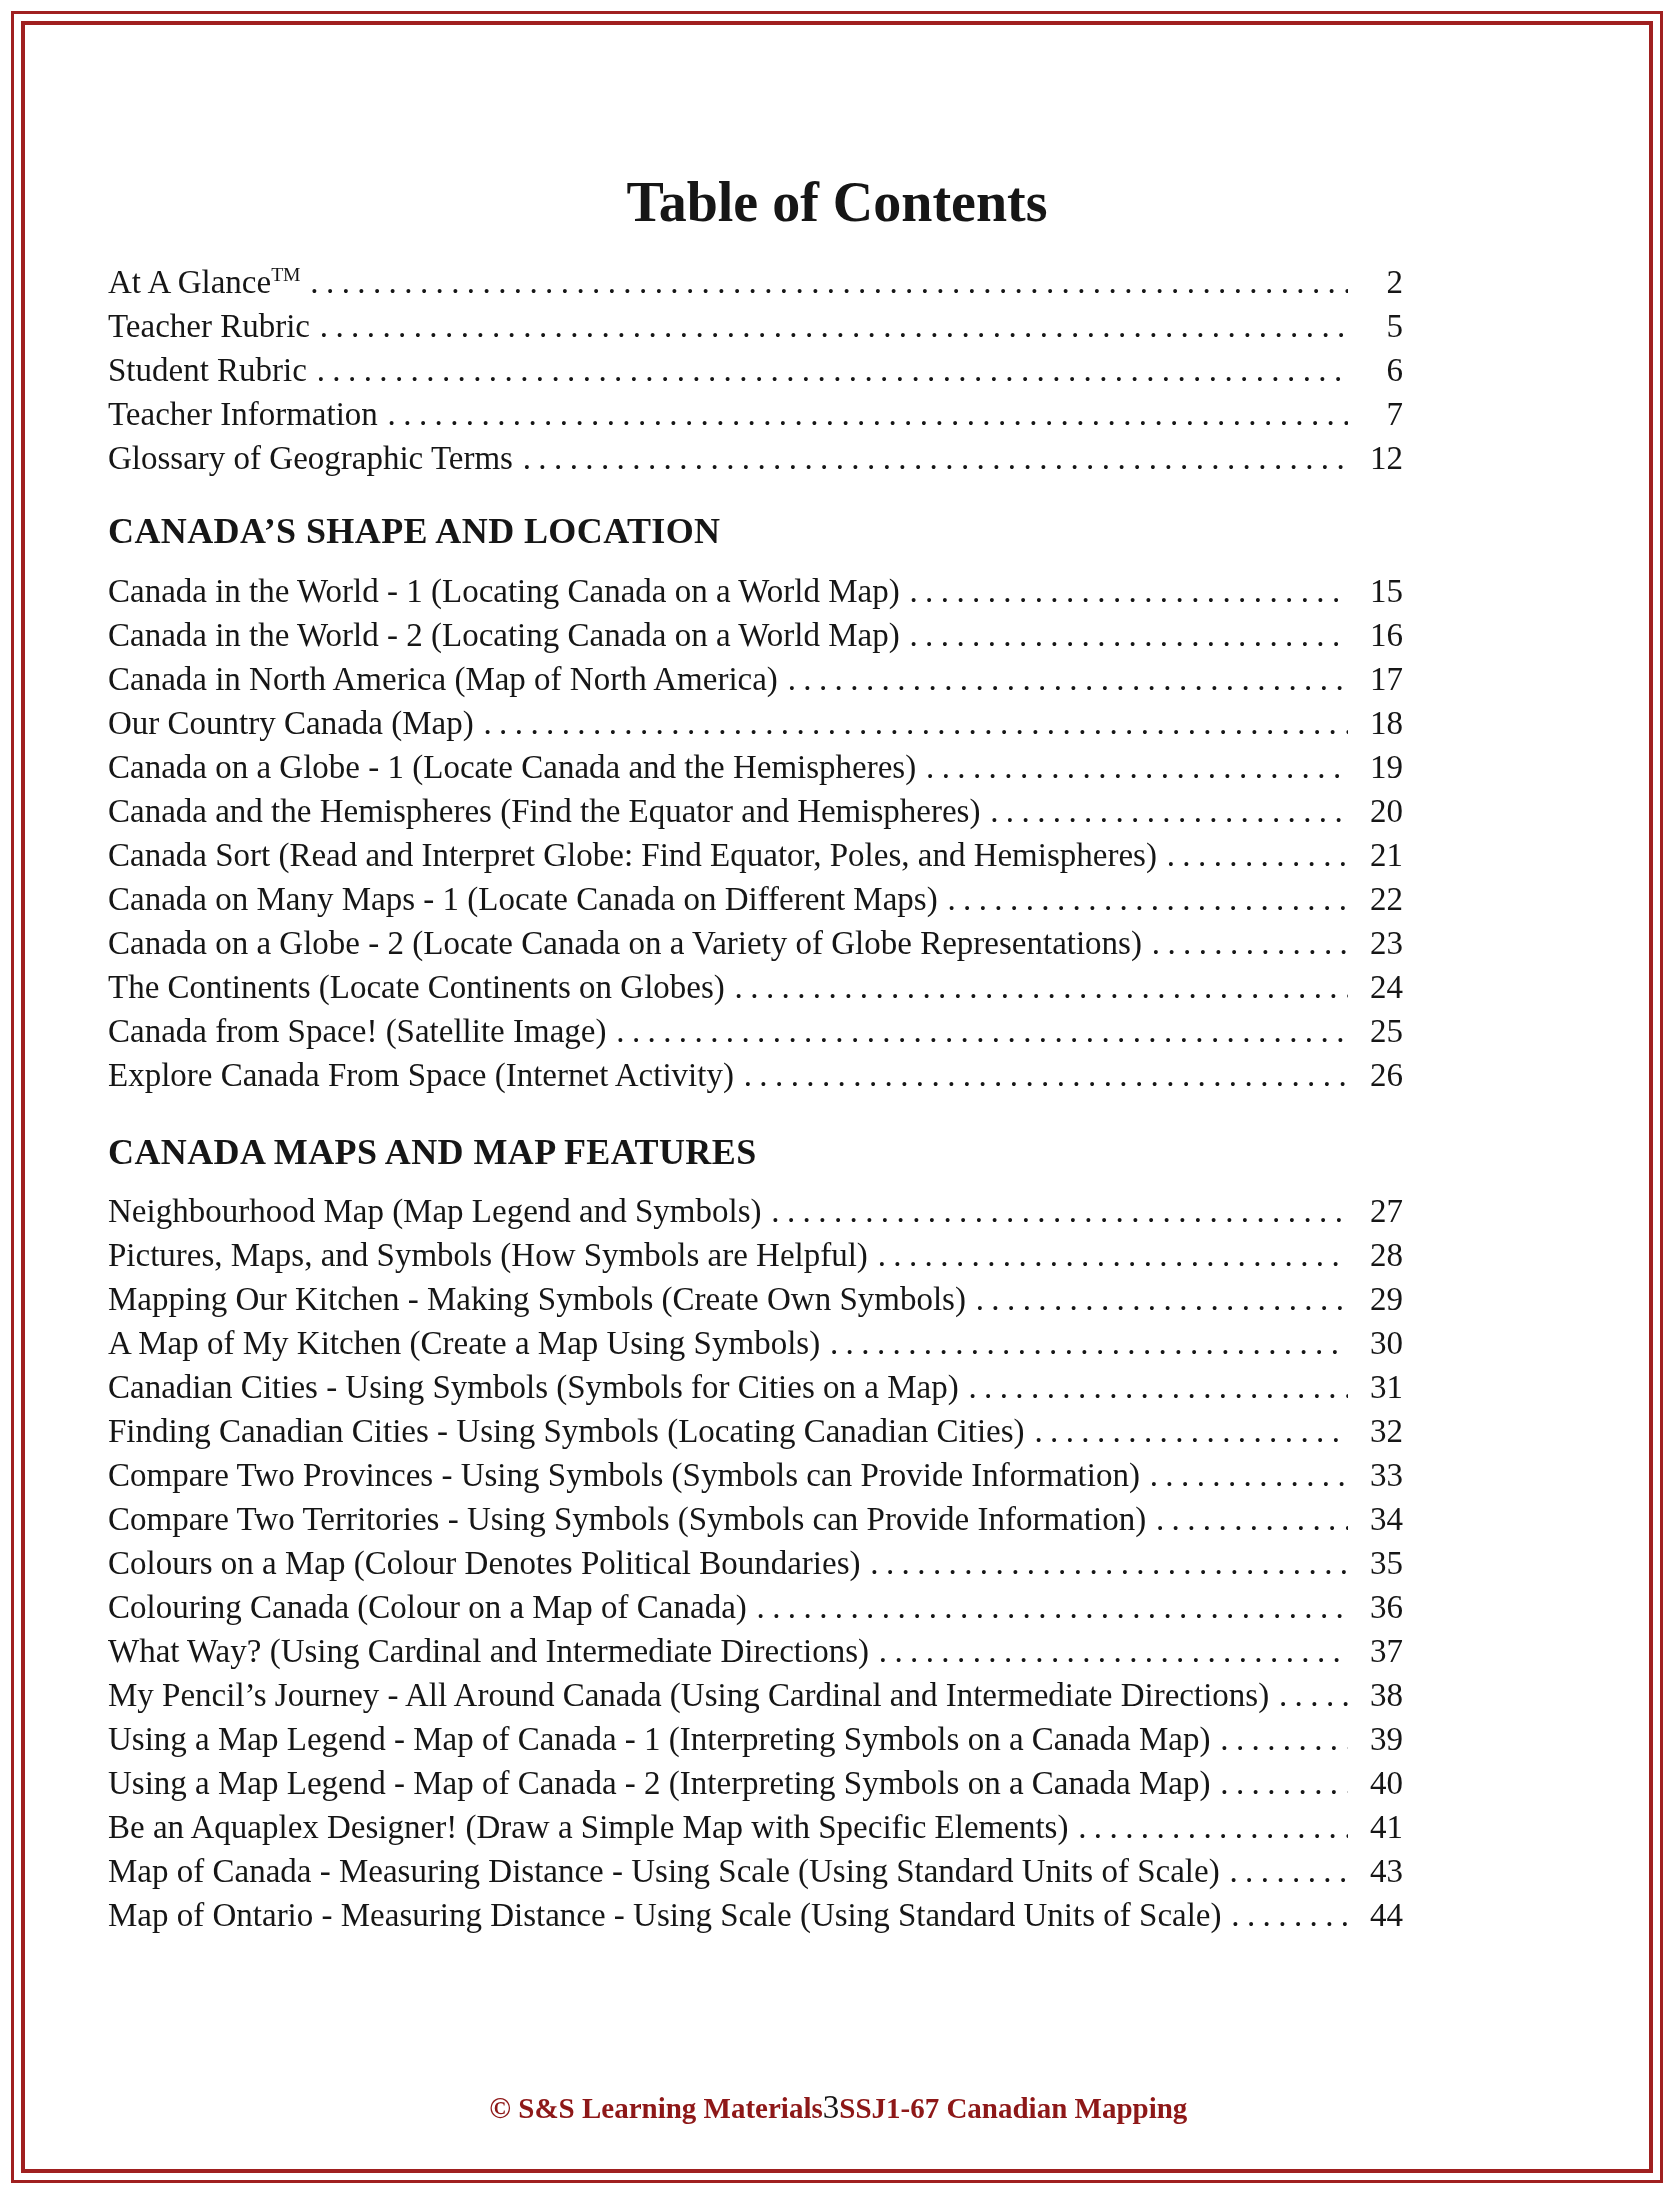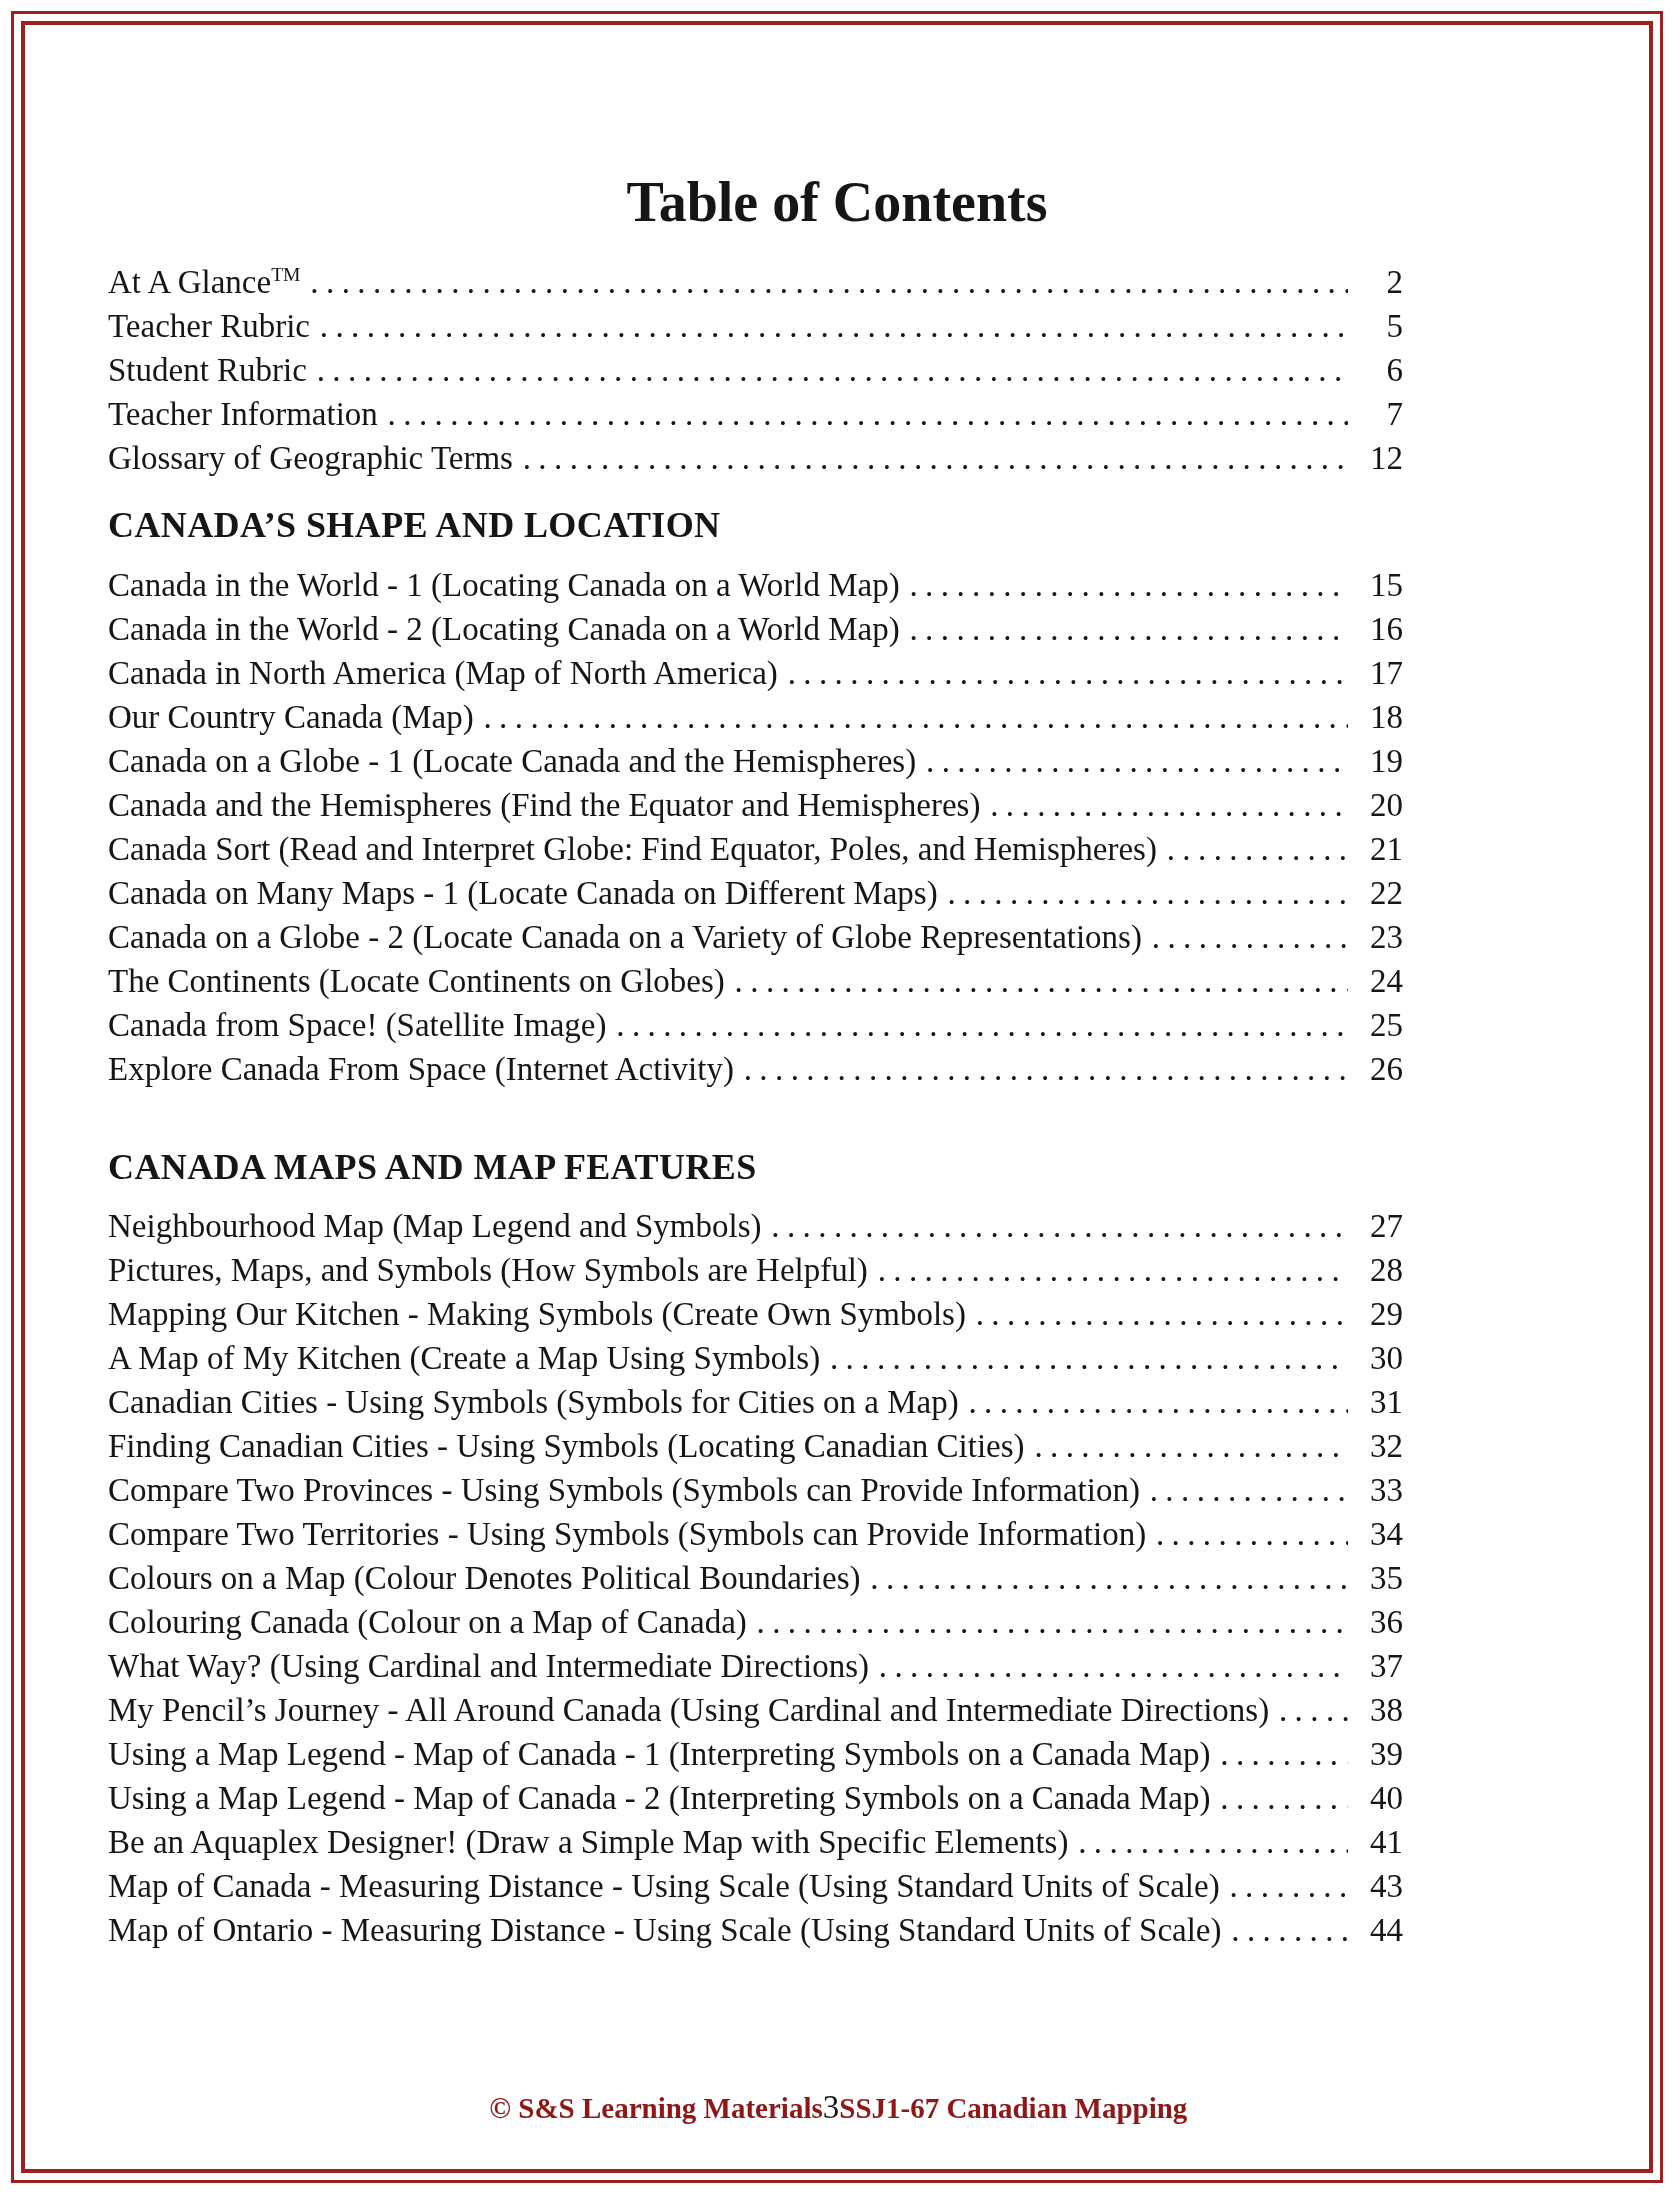--- a/index.html
+++ b/index.html
@@ -40,22 +40,22 @@
   .toc-title{
     margin-top:170px;
     margin-left:-108px;margin-right:-271px; 
     text-align:center;
     font-size:56px;font-weight:bold;
     line-height:64px;
     letter-spacing:0px;
     margin-bottom:26px;
   }
   .toc-group{margin-top:0;}
-  .toc-group:nth-of-type(2){margin-top:23px;}
-  .toc-group:nth-of-type(3){margin-top:54px;}
+  .toc-group:nth-of-type(2){margin-top:29px;}
+  .toc-group:nth-of-type(3){margin-top:33px;}
   .toc-heading{
     font-size:36px;font-weight:bold;
     line-height:45px;
     margin-bottom:14.7px;
     letter-spacing:0.4px;
   }
   .toc-row{
     display:flex;align-items:baseline;
     font-size:33px;line-height:44px;
     white-space:nowrap;

